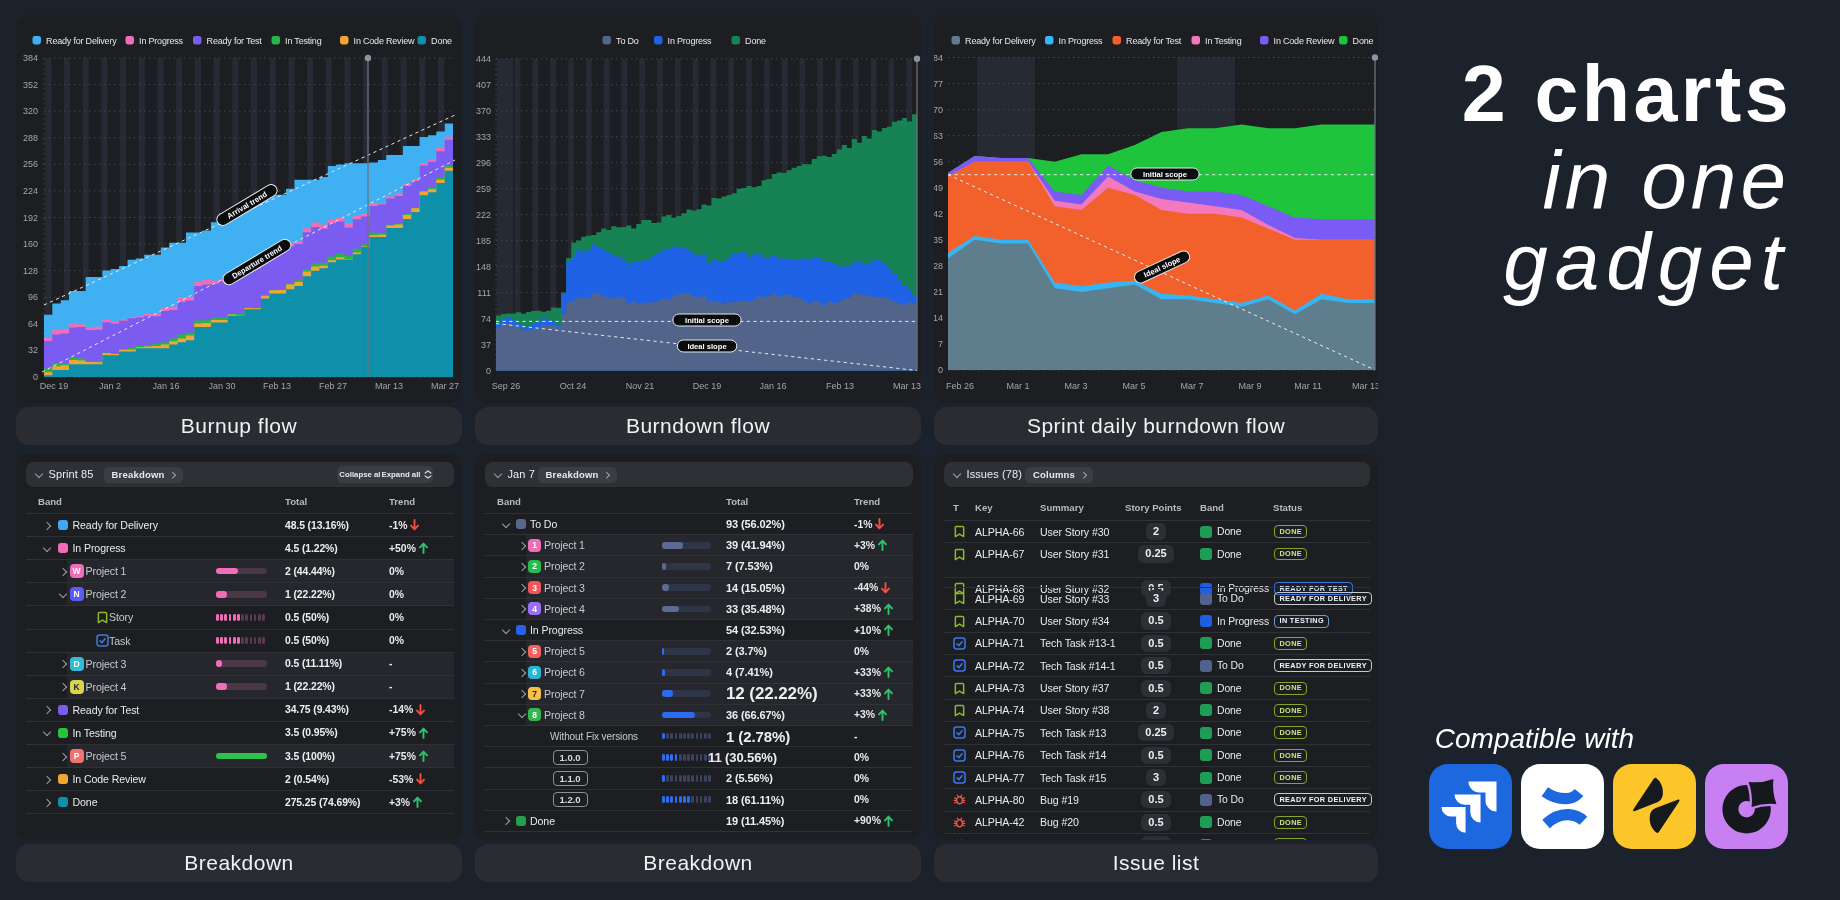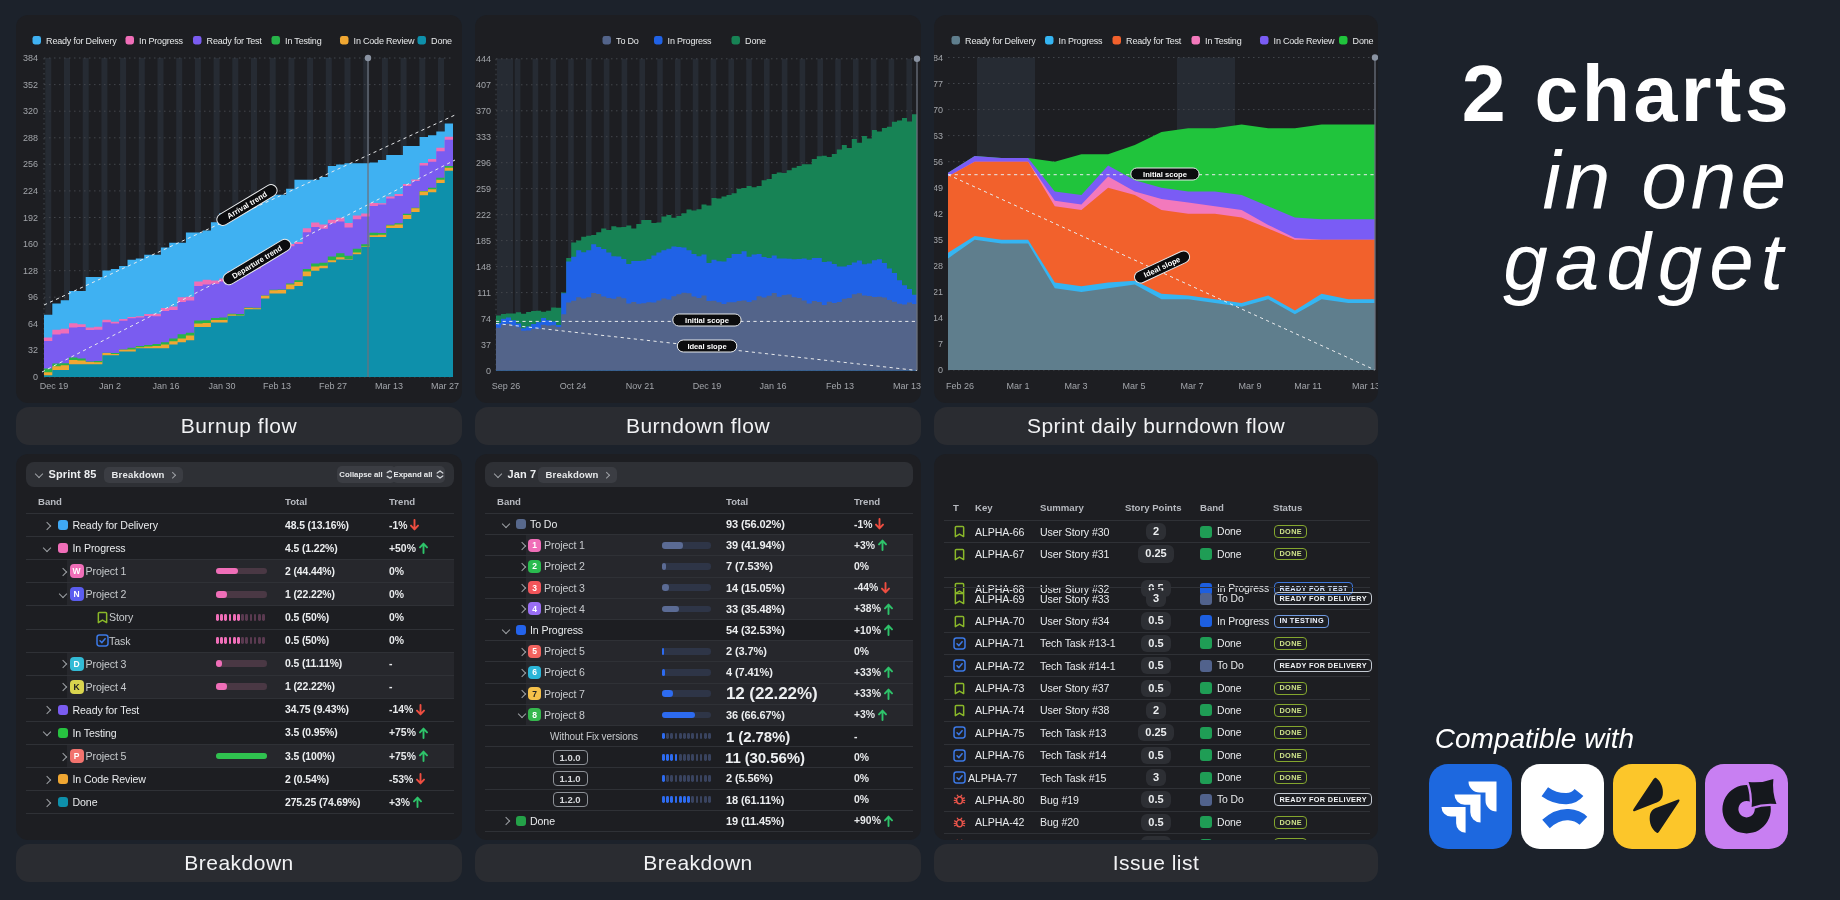--- a/index.html
+++ b/index.html
@@ -1,20 +1,20 @@
 <!DOCTYPE html>
 <html><head><meta charset="utf-8"><style>
 *{margin:0;padding:0;box-sizing:border-box}
 html,body{width:1840px;height:900px;background:#1c222b;overflow:hidden}
 body{font-family:"Liberation Sans",sans-serif;position:relative}
 .panel{position:absolute;background:#1d1e22;border-radius:12px;overflow:hidden}
 .tbar{position:absolute;background:#2a2c31;border-radius:13px;height:38px;
   color:#f1f2f4;font-size:21px;font-weight:500;text-align:center;line-height:37px;letter-spacing:.5px}
 .hbar{position:absolute;left:10px;top:8px;right:8px;height:25px;background:#2e3035;border-radius:8px}
-.hbar .cap{position:absolute;left:22.5px;top:6px;font-size:11px;font-weight:700;color:#eceef0;letter-spacing:.1px}
+.hbar .cap{position:absolute;left:22.5px;top:6px;font-size:11px;font-weight:400;color:#eceef0;letter-spacing:.1px}
 .chev{position:absolute;width:6px;height:6px;border-right:1.7px solid #9da0a5;border-bottom:1.7px solid #9da0a5}
 .chev.r{transform:rotate(-45deg)}
 .chev.d{transform:rotate(45deg)}
 .pillbtn{position:absolute;background:#3b3d43;border-radius:5px;height:16px;line-height:16px;top:4.5px;
   font-size:9.5px;font-weight:700;color:#e8eaec;padding:0 18px 0 8px;letter-spacing:.2px;white-space:nowrap}
 .pillbtn .chev{right:8px;top:6px;width:4.5px;height:4.5px}
 .btn2{position:absolute;background:#3b3d43;border-radius:5px;height:17px;
   font-size:7.8px;font-weight:700;color:#e8eaec;white-space:nowrap;display:flex;align-items:center;justify-content:center;gap:3px;overflow:hidden}
 .colh{position:absolute;font-size:9.6px;font-weight:700;color:#b7bac0}
 .rows{position:absolute;left:10px;right:8px}
@@ -282,21 +282,21 @@
 <div class="tbar" style="left:475px;top:407px;width:446px">Burndown flow</div>
 <div class="tbar" style="left:934px;top:407px;width:444px">Sprint daily burndown flow</div>
 <div class="panel" style="left:16px;top:454px;width:446px;height:386px">
     <div class="hbar">
       <span class="chev d" style="position:absolute;left:10px;top:9px"></span>
       <span class="cap">Sprint 85</span>
       <span class="pillbtn" style="left:77.5px">Breakdown<span class="chev r"></span></span>
       <span class="btn2" style="left:311px;top:4px;width:59px">Collapse all <svg width="8" height="9" viewBox="0 0 8 9" fill="none" stroke="#cfd2d6" stroke-width="1.3" stroke-linecap="round" stroke-linejoin="round">
           <path d="M1.2 2.6L4 0.9 6.8 2.6M1.2 6.4L4 8.1 6.8 6.4"></path>
         </svg></span>
-      <span class="btn2" style="left:366px;top:4px;width:53px">Expand all <svg width="8" height="9" viewBox="0 0 8 9" fill="none" stroke="#cfd2d6" stroke-width="1.3" stroke-linecap="round" stroke-linejoin="round">
+      <span class="btn2" style="left:354px;top:4px;width:53px">Expand all <svg width="8" height="9" viewBox="0 0 8 9" fill="none" stroke="#cfd2d6" stroke-width="1.3" stroke-linecap="round" stroke-linejoin="round">
           <path d="M1.2 3.1L4 1 6.8 3.1M1.2 5.9L4 8 6.8 5.9"></path>
         </svg></span>
     </div>
     <div class="colh" style="left:22px;top:42px">Band</div>
     <div class="colh" style="left:269px;top:42px">Total</div>
     <div class="colh" style="left:373px;top:42px">Trend</div>
     <div class="rows" style="top:0;bottom:0">
       <div class="row" style="top:59.0px;height:23.1px">
         <span class="chev r" style="left:18px;top:8.5px;"></span>
         <span class="c" style="left:31.5px">
@@ -695,21 +695,21 @@
             <i style="background:#39435f"></i>
             <i style="background:#39435f"></i>
             <i style="background:#39435f"></i>
             <i style="background:#39435f"></i>
             <i style="background:#39435f"></i>
             <i style="background:#39435f"></i>
             <i style="background:#39435f"></i>
             <i style="background:#39435f"></i>
           </span>
         </span>
-        <span class="c tot" style="left:240px;font-size:15px">11 (30.56%)</span>
+        <span class="c tot" style="left:223px;font-size:13px">11 (30.56%)</span>
         <span class="c tr-up" style="left:369px">0%</span>
       </div>
       <div class="row" style="top:313.4px;height:21.2px">
         <span class="c" style="left:67.5px">
           <span class="verp">1.1.0</span>
         </span>
         <span class="c" style="left:177px">
           <span class="dots">
             <i style="background:#2d6bf0"></i>
             <i style="background:#39435f"></i>
@@ -760,20 +760,25 @@
         <span class="c tot" style="left:241px;font-size:11px">19 (11.45%)</span>
         <span class="c tr-up" style="left:369px">+90%<svg width="9" height="12" viewBox="0 0 9 12" style="margin-left:3px">
             <path d="M4.5 11V2.8M1 5.4L4.5 1.6 8 5.4" stroke="#2ec36a" stroke-width="1.9" fill="none" stroke-linecap="round" stroke-linejoin="round"></path>
           </svg></span>
       </div>
       <div class="row" style="top:377.0px;height:0"></div>
     </div>
   </div>
 <div class="tbar" style="left:475px;top:844px;width:446px">Breakdown</div>
 <div class="panel" style="left:934px;top:454px;width:444px;height:386px">
+    <div class="hbar">
+      <span class="chev d" style="position:absolute;left:10px;top:9px"></span>
+      <span class="cap">Issues (78)</span>
+      <span class="pillbtn" style="left:81px">Columns<span class="chev r"></span></span>
+    </div>
     <div class="colh" style="left:19px;top:48px">T</div>
     <div class="colh" style="left:41px;top:48px">Key</div>
     <div class="colh" style="left:106px;top:48px">Summary</div>
     <div class="colh" style="left:191px;top:48px">Story Points</div>
     <div class="colh" style="left:266px;top:48px">Band</div>
     <div class="colh" style="left:339px;top:48px">Status</div>
     <div class="rows" style="top:0;bottom:0">
       <div class="row" style="top:66.00px;height:22.35px">
         <span class="c" style="left:9px">
           <svg width="13" height="13" viewBox="0 0 13 13" fill="none">
@@ -987,21 +992,21 @@
           <span class="badge" style="color:#cde28a;border-color:#84a62e">DONE</span>
         </span>
       </div>
       <div class="row" style="top:311.85px;height:22.35px">
         <span class="c" style="left:9px">
           <svg width="13" height="13" viewBox="0 0 13 13" fill="none">
             <rect x="1" y="1" width="11" height="11" rx="2.4" stroke="#3c79e6" stroke-width="1.5"></rect>
             <path d="M4 6.7l1.9 1.9 3.2-3.9" stroke="#3c79e6" stroke-width="1.5" stroke-linecap="round" stroke-linejoin="round"></path>
           </svg>
         </span>
-        <span class="c lbl" style="left:24px">ALPHA-77</span>
+        <span class="c lbl" style="left:31px">ALPHA-77</span>
         <span class="c lbl" style="left:96px">Tech Task #15</span>
         <span class="c" style="left:194px;width:36px;justify-content:center">
           <span class="spb">3</span>
         </span>
         <span class="c" style="left:256px">
           <span class="sq" style="width:12px;height:12px;background:#1f9d55"></span>
         </span>
         <span class="c lbl" style="left:273px;font-size:10.4px">Done</span>
         <span class="c" style="left:330px">
           <span class="badge" style="color:#cde28a;border-color:#84a62e">DONE</span>

